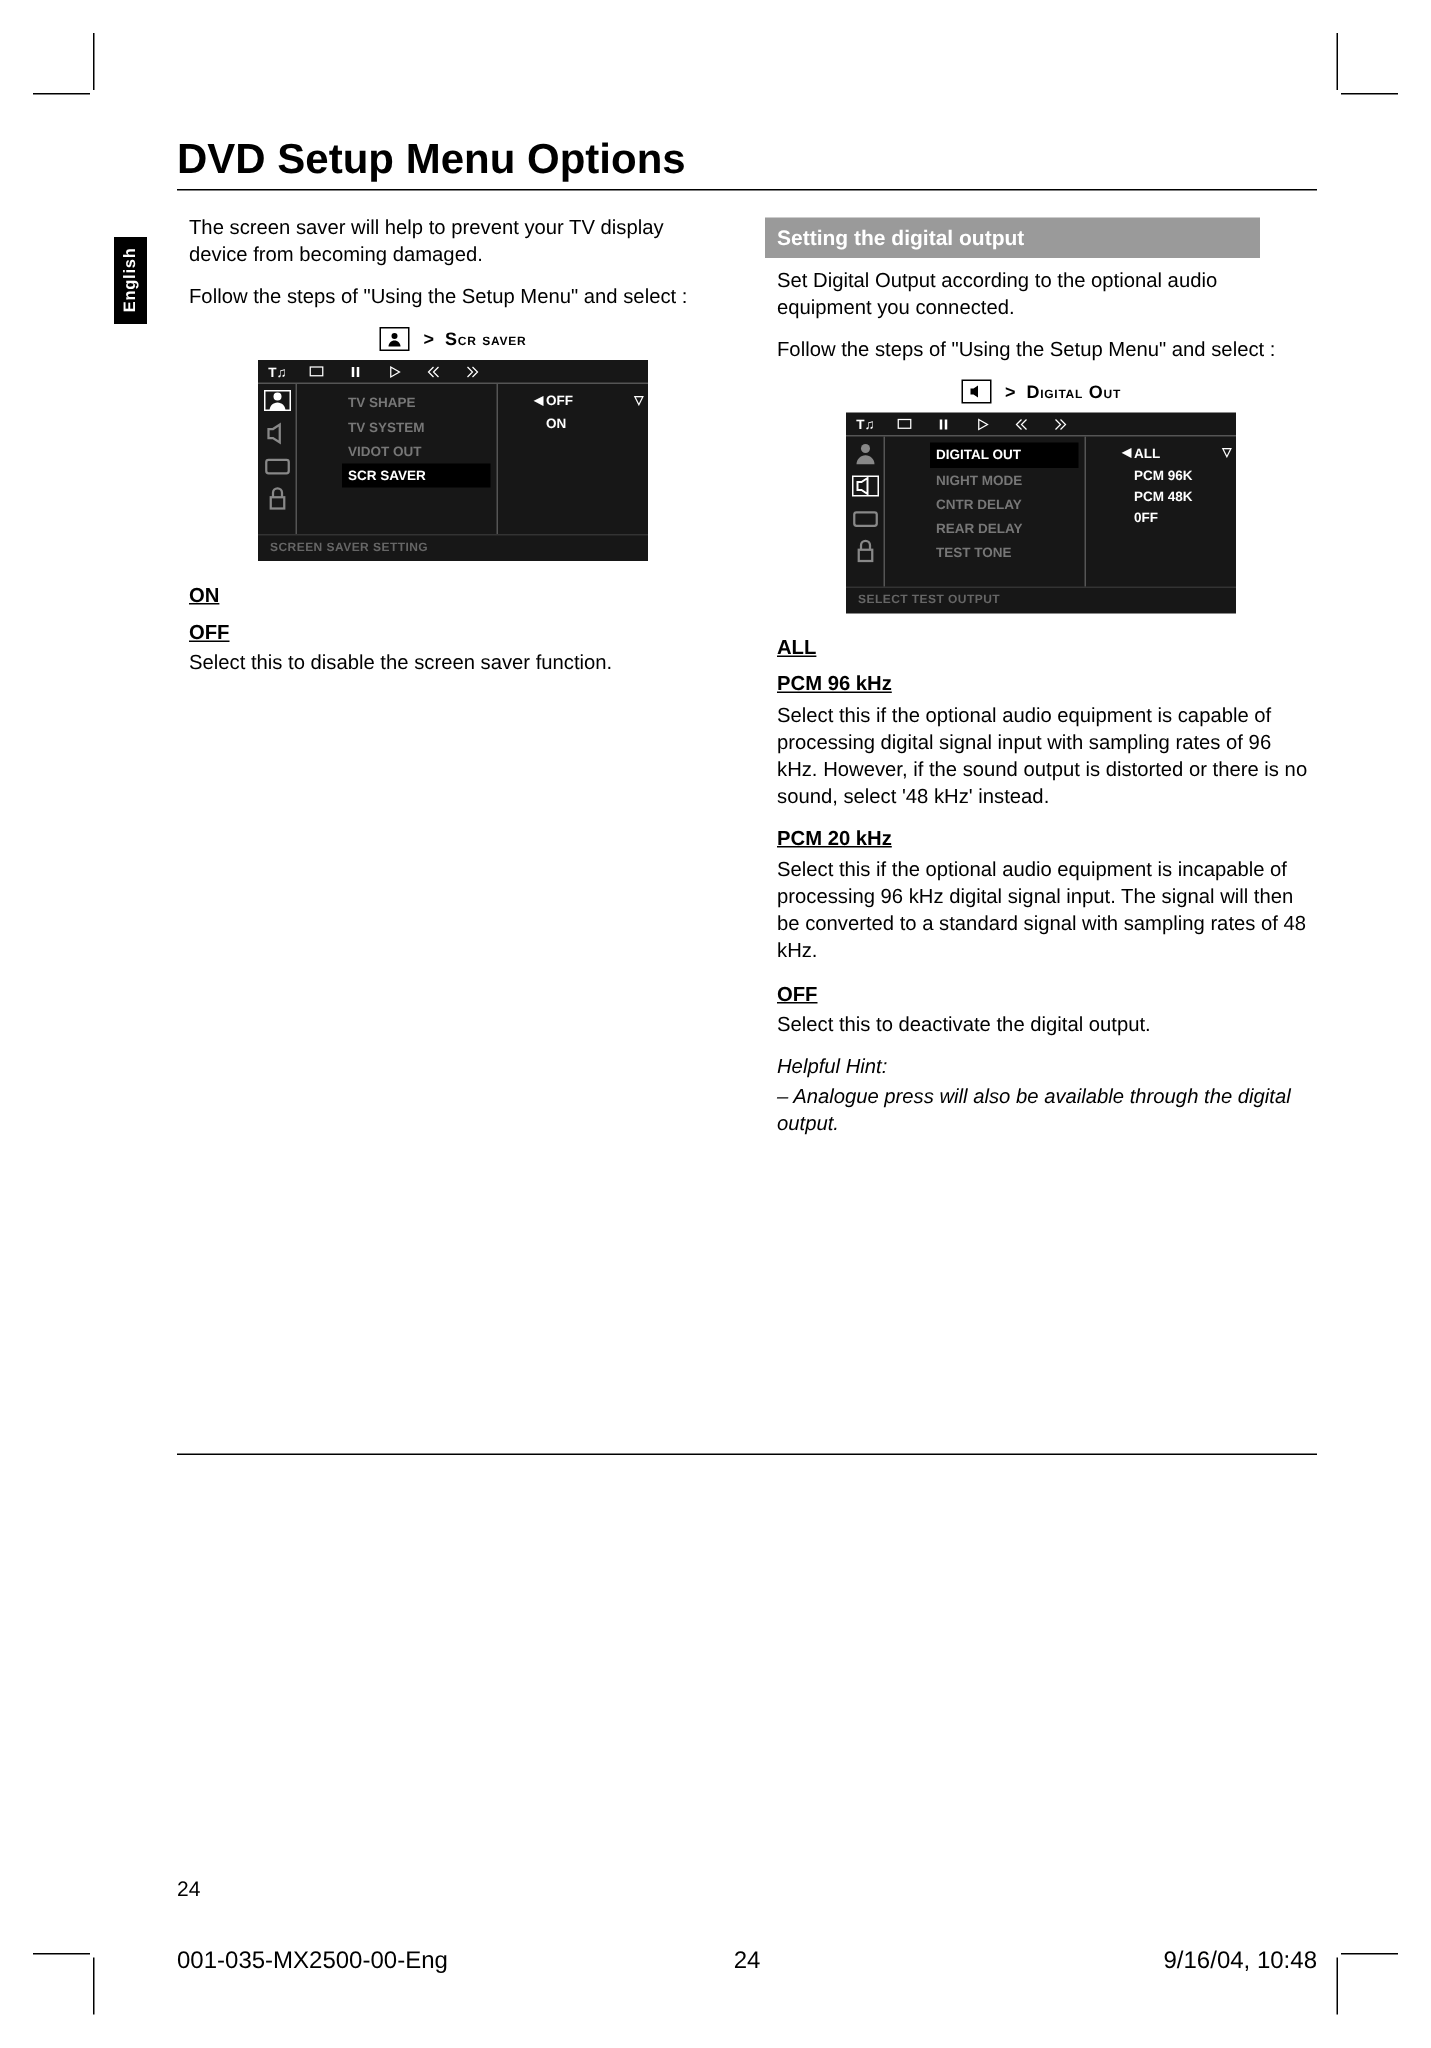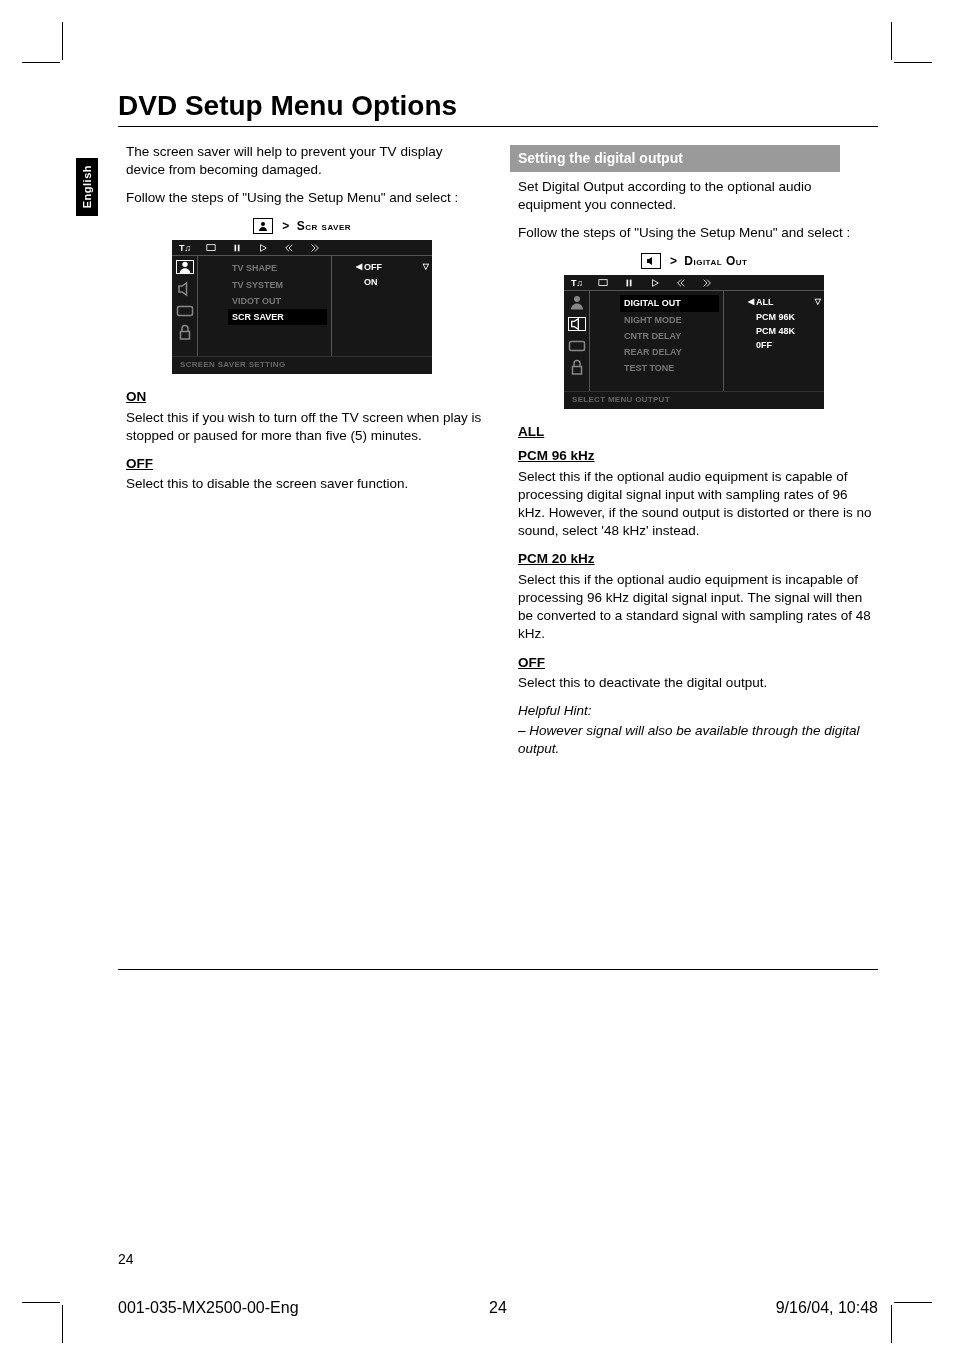--- a/index.html
+++ b/index.html
@@ -178,21 +178,20 @@
                 <span class="tri-d">▽</span>
                 <div class="sitem">OFF</div>
                 <div class="sitem">ON</div>
               </div>
             </div>
             <div class="osd-foot">SCREEN SAVER SETTING</div>
           </div>
         </div>
 
         <div class="opt-h">ON</div>
-        <p class="opt-p">Select this if you wish to turn off the TV screen when play is stopped or paused for more than five (5) minutes.</p>
         <div class="opt-h">OFF</div>
         <p class="opt-p">Select this to disable the screen saver function.</p>
       </div>
 
       <div class="col">
         <div class="section-hdr">Setting the digital output</div>
         <p class="para">Set Digital Output according to the optional audio equipment you connected.</p>
         <p class="para">Follow the steps of "Using the Setup Menu" and select :</p>
 
         <div class="menu-graphic">
@@ -269,34 +268,34 @@
               </div>
               <div class="osd-sub">
                 <span class="tri-l">◀</span>
                 <span class="tri-d">▽</span>
                 <div class="sitem">ALL</div>
                 <div class="sitem">PCM 96K</div>
                 <div class="sitem">PCM 48K</div>
                 <div class="sitem">0FF</div>
               </div>
             </div>
-            <div class="osd-foot">SELECT MENU OUTPUT</div>
+            <div class="osd-foot">SELECT TEST OUTPUT</div>
           </div>
         </div>
 
         <div class="opt-h">ALL</div>
         <div class="opt-h">PCM 96 kHz</div>
         <p class="opt-p">Select this if the optional audio equipment is capable of processing digital signal input with sampling rates of 96 kHz.  However, if the sound output is distorted or there is no sound, select '48 kHz' instead.</p>
         <div class="opt-h">PCM 20 kHz</div>
         <p class="opt-p">Select this if the optional audio equipment is incapable of processing 96 kHz digital signal input.  The signal will then be converted to a standard signal with sampling rates of 48 kHz.</p>
         <div class="opt-h">OFF</div>
         <p class="opt-p">Select this to deactivate the digital output.</p>
 
         <p class="opt-p italic">Helpful Hint:</p>
-        <p class="opt-p italic" style="margin-top:-8px">–  However signal will also be available through the digital output.</p>
+        <p class="opt-p italic" style="margin-top:-8px">–  Analogue press will also be available through the digital output.</p>
       </div>
     </div>
 
     <hr class="rule" style="margin-top:200px">
   </div>
 
   <div class="page-num">24</div>
 
   <div class="footer">
     <span class="f1">001-035-MX2500-00-Eng</span>

